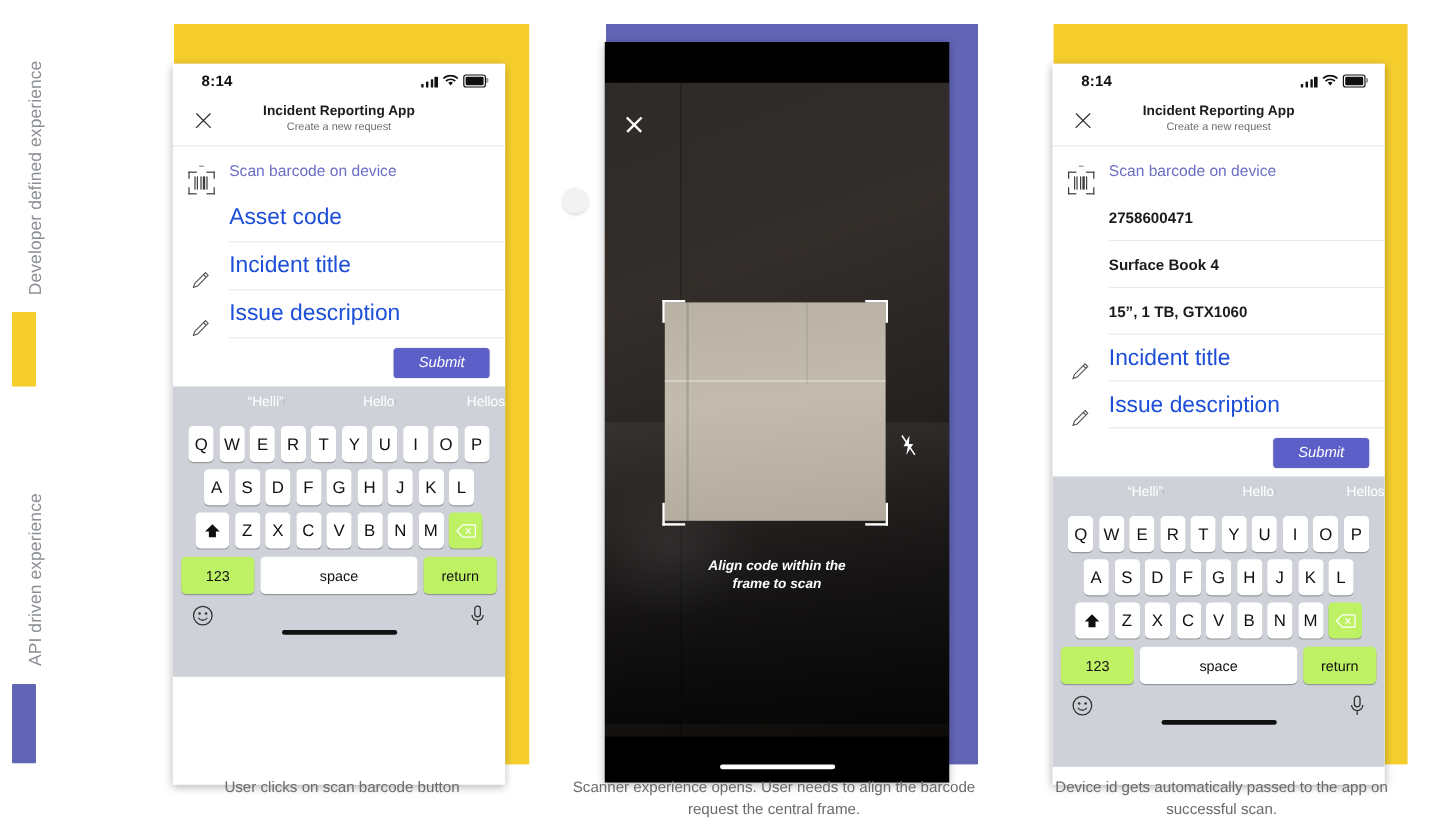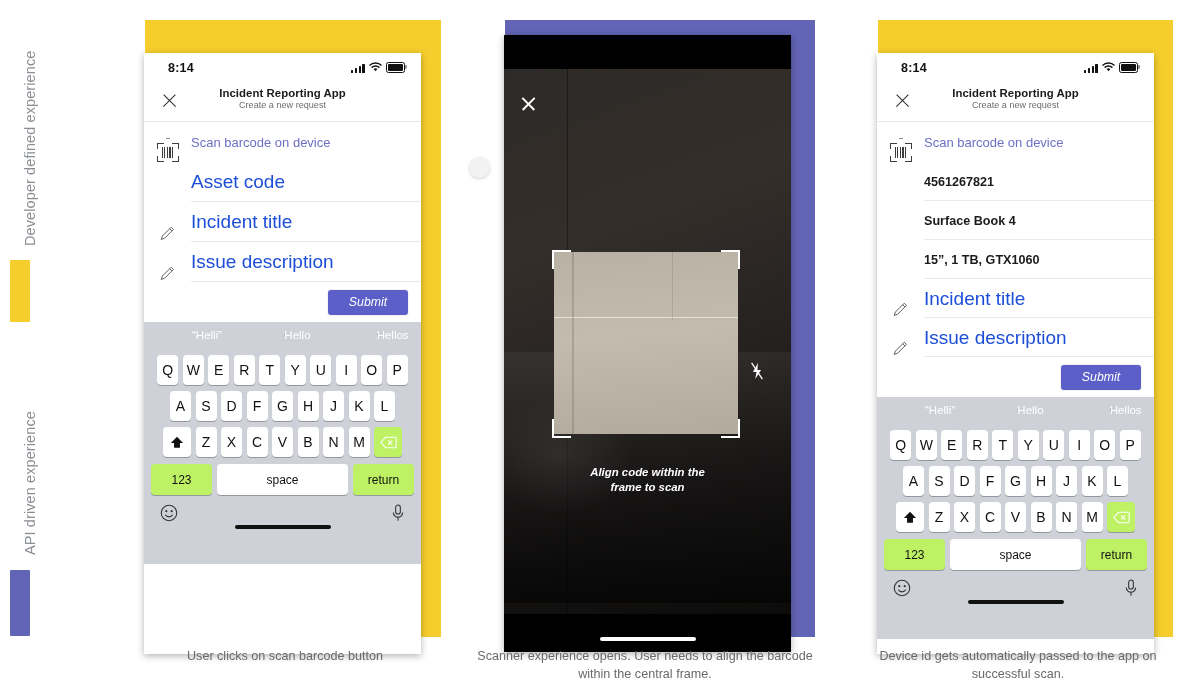--- a/index.html
+++ b/index.html
@@ -87,21 +87,21 @@
   .submitrow{position:relative;display:flex;justify-content:flex-end;align-items:center;font-style:italic;}
   .submit-btn{
     background:#5b5fc7;color:#fff;font-size:12.3px;
     border-radius:3px;display:flex;align-items:center;justify-content:center;
     box-shadow:0 0 0 1px rgba(0,0,0,.05);
   }
 
   
   .kb{background:#ced2d8;}
   .sugg{display:flex;height:25px;align-items:center;}
-  .sugg div{flex:1;text-align:left;font-size:11.5px;color:#fff;position:relative;margin-left:48px;}
+  .sugg div{flex:1;text-align:right;font-size:11.5px;color:#fff;position:relative;}
   .sugg div+div:before{content:"";position:absolute;left:0;top:4px;bottom:4px;width:1px;background:#b9bec6;}
   .kbrow{display:flex;justify-content:center;}
   .key{
     background:#fff;border-radius:4px;
     display:flex;align-items:center;justify-content:center;
     font-size:14px;color:#111;
     box-shadow:0 1px 0 rgba(0,0,0,.28);
   }
   .key.dark{background:#bef264;}
   .bottombar{position:relative;}
@@ -331,21 +331,21 @@
     <svg class="flash" style="left:246px;top:327px;" width="14" height="18" viewBox="0 0 14 20">
       <path d="M8 1 2.5 11h4L5 19l6.5-10h-4z" fill="#fff"></path>
       <path d="M1 1 13 19" stroke="#fff" stroke-width="1.4"></path>
     </svg>
     <div class="scan-hint" style="top:430px;padding:0 76px;font-style:italic;">Align code within the frame to scan</div>
     <div class="scan-bottom" style="height:38px;">
       <div class="homebar" style="bottom:11px;width:96px;height:4px;background:#fff;"></div>
     </div>
   </div>
   <div class="circle-dot" style="left:-36px;top:137px;width:21px;height:21px;"></div>
-  <div class="cap" style="left:-30px;top:627px;width:340px;">Scanner experience opens. User needs to align the barcode within the central frame.</div>
+  <div class="cap" style="left:-30px;top:627px;width:340px;">Scanner experience opens. User needs to align the barcode request the central frame.</div>
 </div>
 
 <div class="panel" style="left:878px;top:20px;width:295px;height:617px;">
   <div class="panel-bg" style="background:#f5ce2d;"></div>
   <div class="phone" style="left:-1px;top:33px;width:277px;height:601px;">
 
     <div class="statusbar">
       <div class="st-time">8:14</div>
       <div class="st-icons">
         <span class="bars">
@@ -387,21 +387,21 @@
         </span>
       </div>
       <div class="fieldwrap">
           <span class="lnk">Scan barcode on device</span>
         </div>
     </div>
 
     <div class="row" style="height:39px;">
       <div class="lead"></div>
       <div class="fieldwrap">
-          <span class="val">4561267821</span>
+          <span class="val">2758600471</span>
           <span class="sep"></span>
         </div>
     </div>
 
     <div class="row" style="height:39px;">
       <div class="lead"></div>
       <div class="fieldwrap">
           <span class="val">Surface Book 4</span>
           <span class="sep"></span>
         </div>

